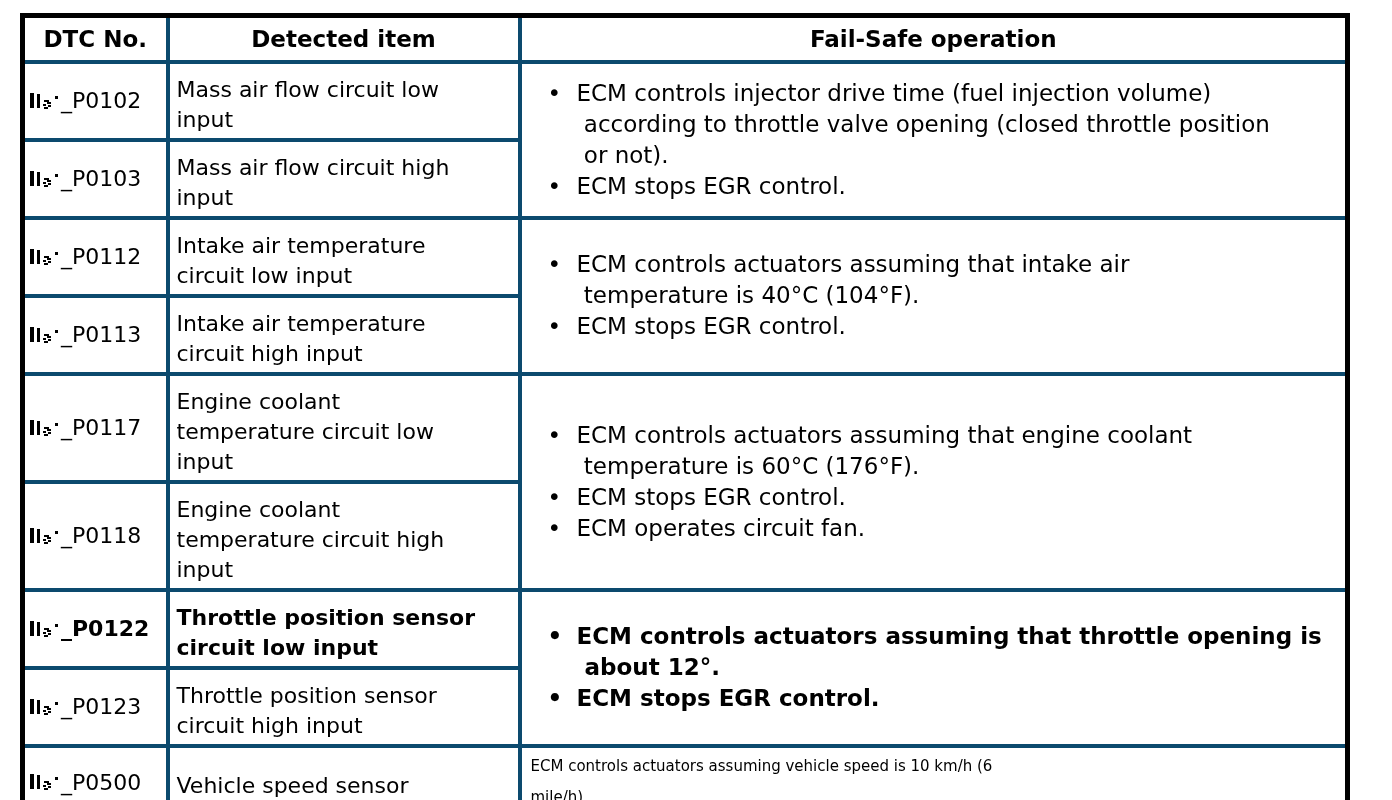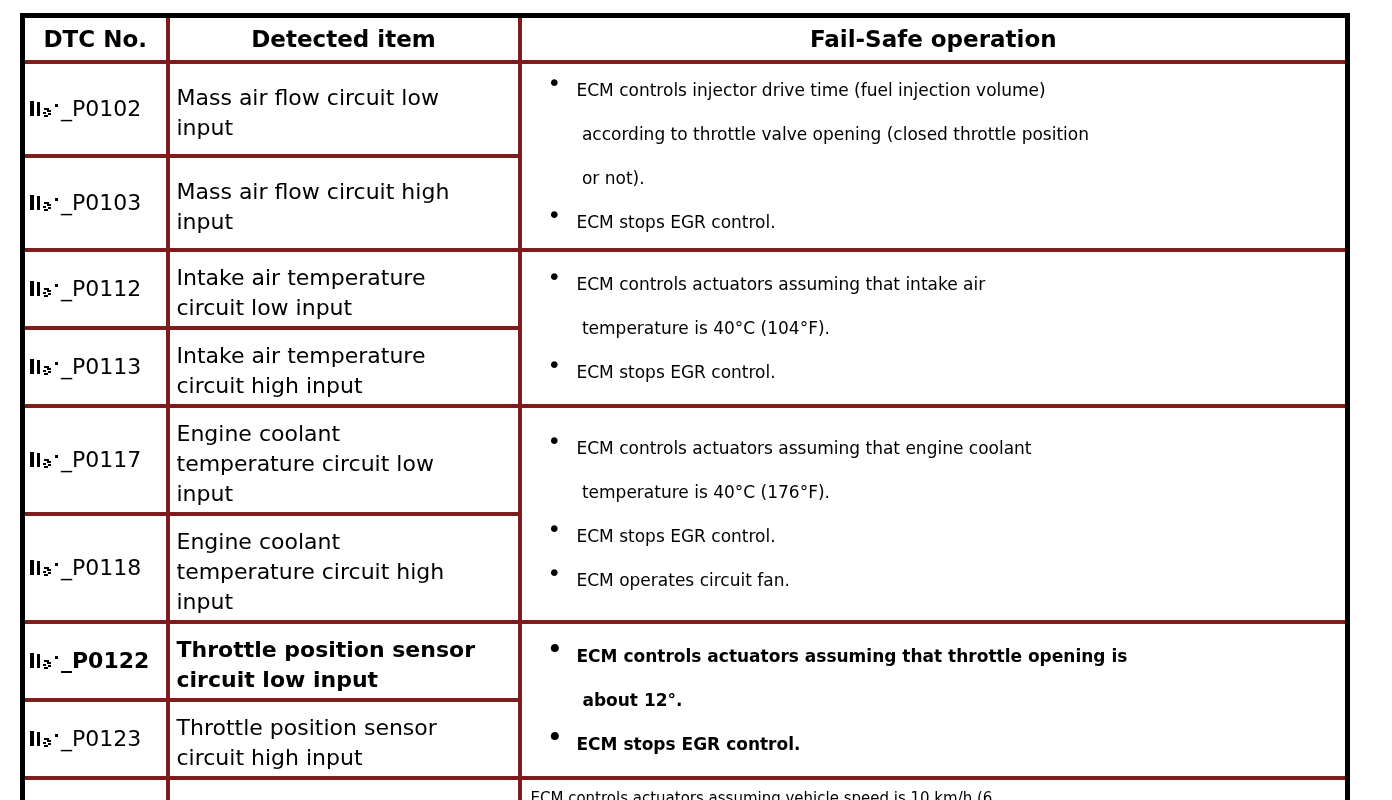--- a/index.html
+++ b/index.html
@@ -15,21 +15,21 @@
   table.dtc-table {
     border-collapse: collapse;
     table-layout: fixed;
     width: 1325px;
     border: 5px solid #000;
   }
   col.col-dtc  { width: 145px; }
   col.col-item { width: 352px; }
   col.col-fs   { width: 828px; }
 
-  th, td { border: 4px solid #7f1d1d; vertical-align: middle; }
+  th, td { border: 4px solid #0c4a6e; vertical-align: middle; }
 
   thead tr { height: 46px; }
   tbody tr.rh-a { height: 73px; }
   tbody tr.rh-b { height: 106px; }
   tbody tr.rh-c { height: 69px; font-weight: bold; }
   tbody tr.rh-d { height: 70px; }
   tbody tr.rh-e { height: 74px; }
 
   th.hdr {
     font-size: 23px;
@@ -59,22 +59,22 @@
 
   td.c-fs { padding: 4px 8px 4px 26px; }
   .fs-line { display: flex; align-items: flex-start; }
   .fs-dot {
     flex: none;
     width: 29px;
     font-size: 23px;
     line-height: 31px;
   }
   .fs-text {
-    font-size: 17px;
-    line-height: 44px;
+    font-size: 23px;
+    line-height: 31px;
     white-space: pre-wrap;
   }
   td.c-fs-single { padding: 3px 8px 3px 9px; }
   .fs-single-text {
     font-size: 15px;
     line-height: 31px;
     white-space: pre-line;
   }
 </style>
 </head>
@@ -233,21 +233,21 @@
         </td>
         <td class="c-item">
           <div class="item-text">Engine coolant
 temperature circuit low
 input</div>
         </td>
         <td class="c-fs" rowspan="2">
           <div class="fs-line">
             <span class="fs-dot">•</span>
             <span class="fs-text">ECM controls actuators assuming that engine coolant
- temperature is 40°C (176°F).</span>
+ temperature is 60°C (176°F).</span>
           </div>
           <div class="fs-line">
             <span class="fs-dot">•</span>
             <span class="fs-text">ECM stops EGR control.</span>
           </div>
           <div class="fs-line">
             <span class="fs-dot">•</span>
             <span class="fs-text">ECM operates circuit fan.</span>
           </div>
         </td>

